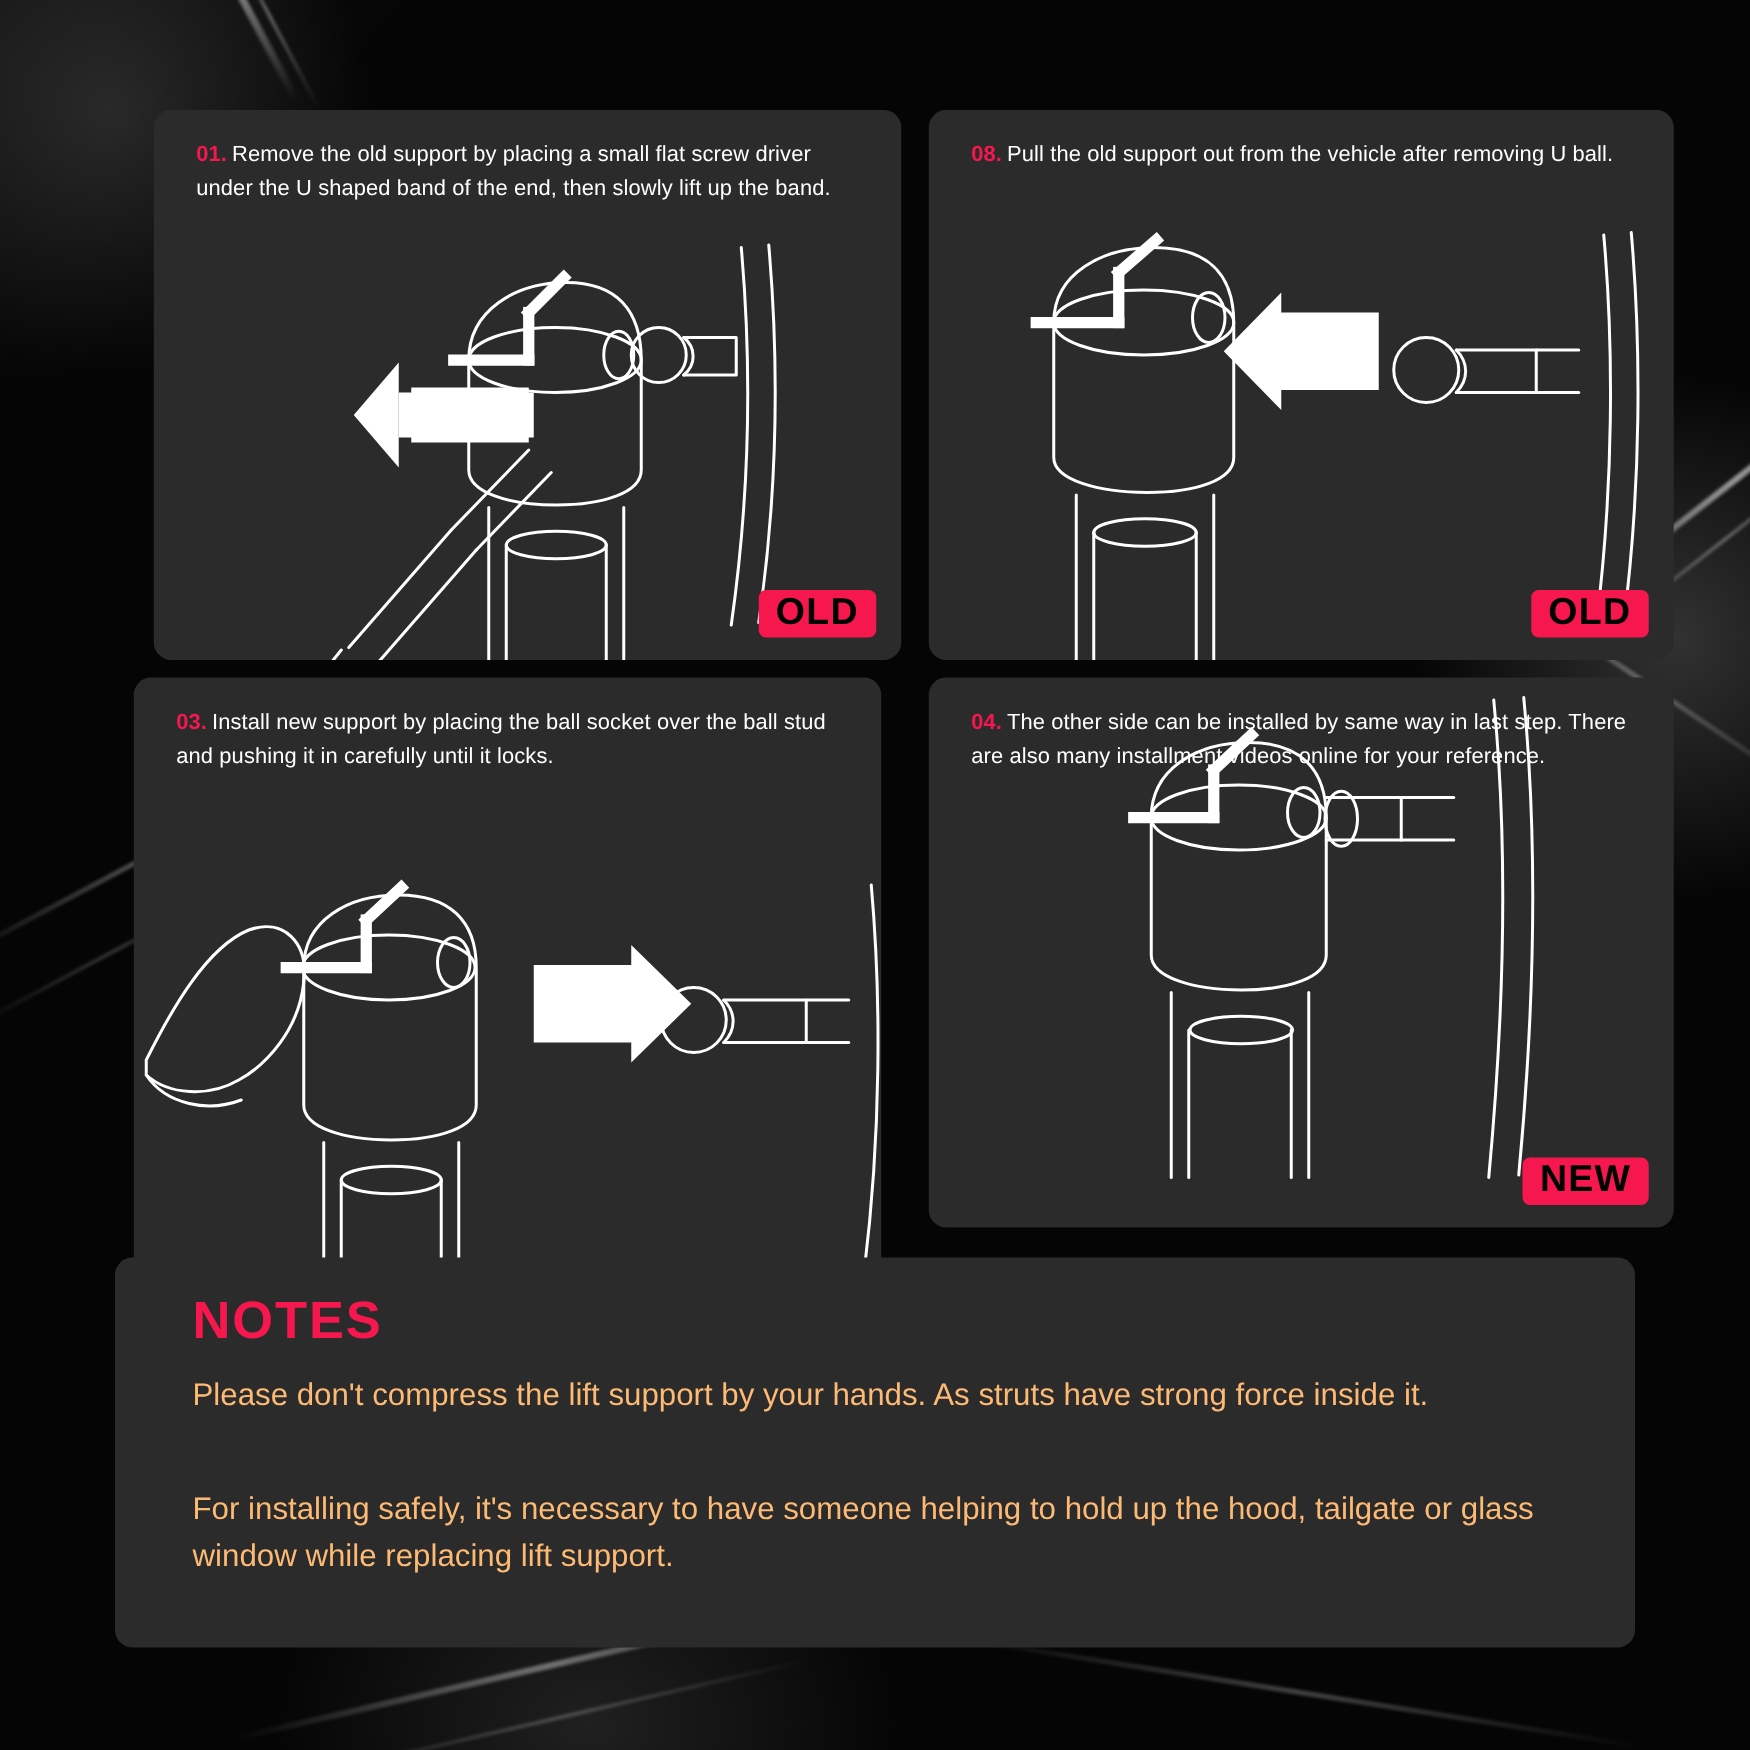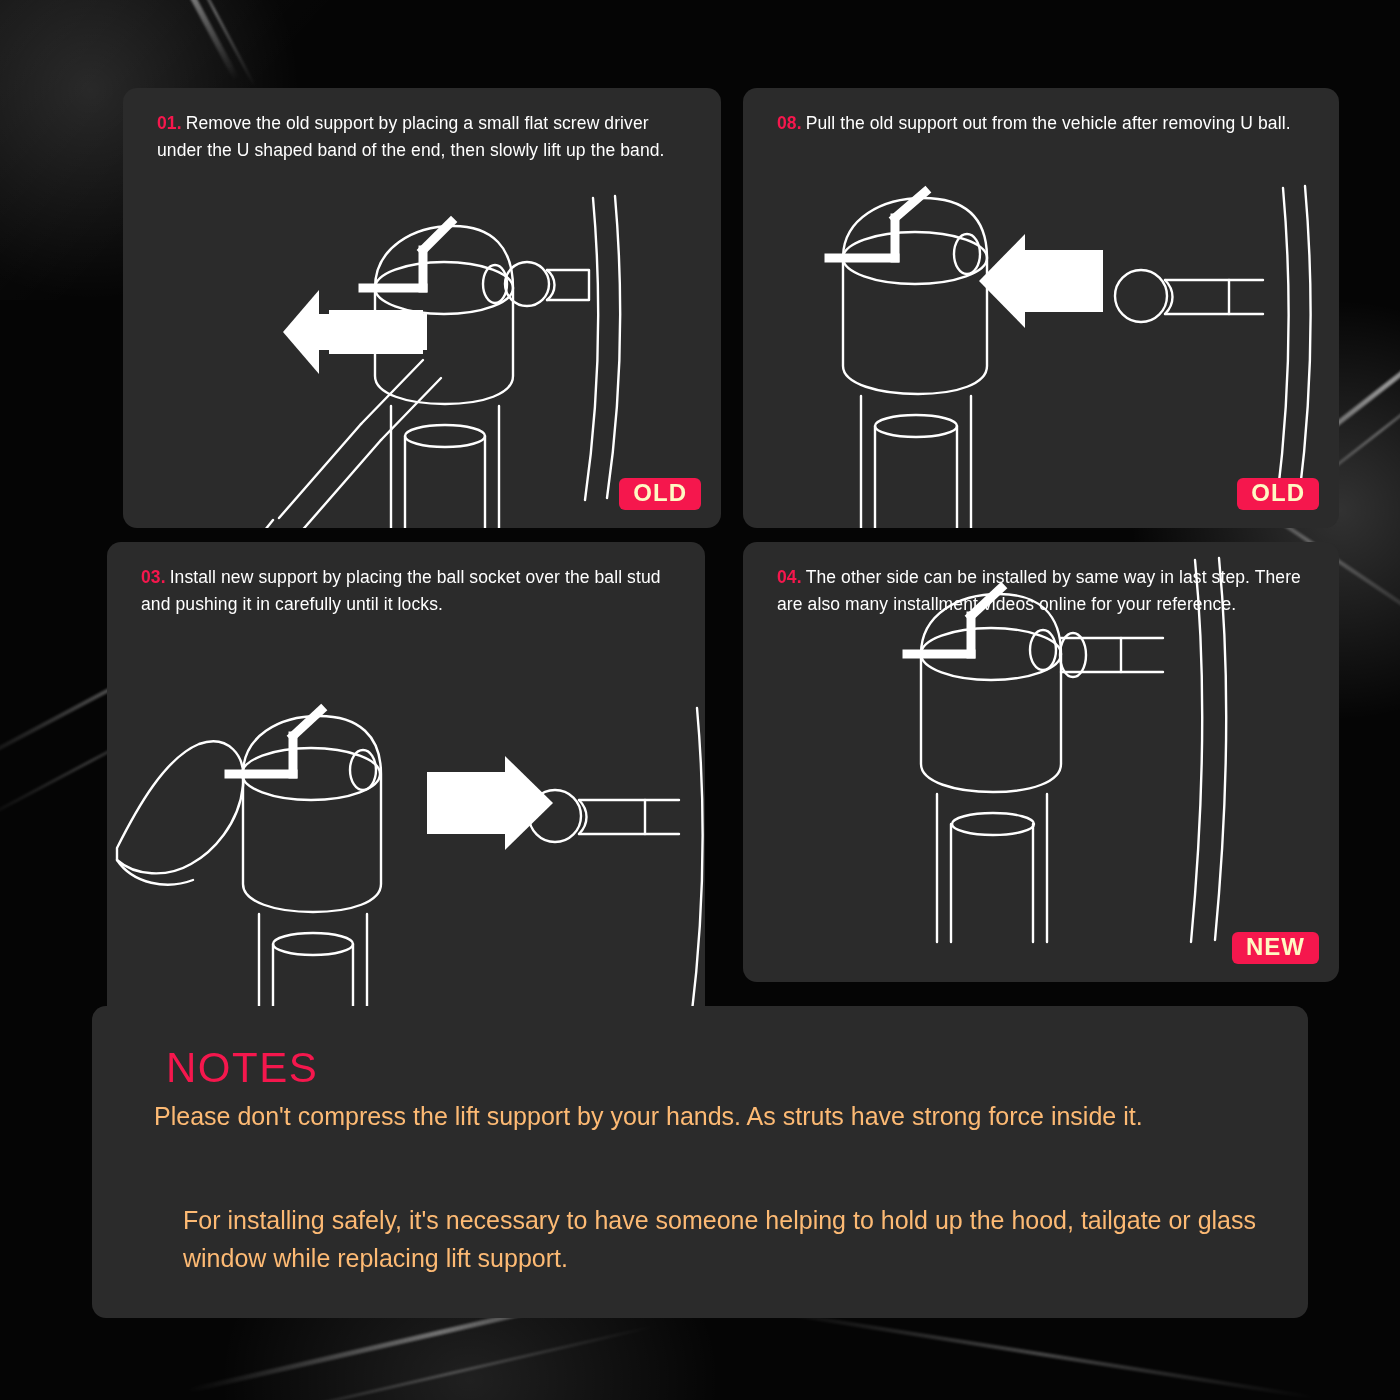--- a/index.html
+++ b/index.html
@@ -60,60 +60,60 @@
     font-weight: bold;
     margin-right: 4px;
   }
   .caption .txt { color:#fff; }
 
   .tag {
     position: absolute;
     right: 20px;
     bottom: 18px;
     background: #f5174d;
-    color: #fef9c3;
+    color: #000000;
     font-weight: bold;
-    font-size: 24px;
+    font-size: 30px;
     letter-spacing: 1px;
     padding: 3px 14px 5px 14px;
     border-radius: 6px;
     line-height: 1;
   }
   .art { position:absolute; left:0; top:0; width:100%; height:100%; pointer-events:none; }
 
   
   #notes {
     position: absolute;
     left: 92px;
     top: 1006px;
     width: 1216px;
     height: 312px;
     background: #2b2b2b;
     border-radius: 14px;
   }
   #notes h2 {
-    margin: 12px;
+    margin: 0;
     position: absolute;
     left: 62px;
     top: 26px;
     color: #f5174d;
     font-size: 42px;
     letter-spacing: 1.5px;
-    font-weight: normal;
+    font-weight: bold;
   }
   #notes .np {
     position: absolute;
     left: 62px;
     right: 50px;
     font-size: 25px;
     line-height: 1.5;
     color: #fdba74;
   }
   #notes .np1 { top: 92px; }
-  #notes .np2 { top: 196px; margin-left: 29px; }
+  #notes .np2 { top: 183px; }
 </style>
 </head>
 <body>
 
 <div id="stage">
 
   <div class="bg-layer">
     <div class="facet" style="left:0;top:0;width:520px;height:300px;transform:skewX(-18deg) translateX(-120px);"></div>
     <div class="streak" style="left:60px;top:-30px;width:240px;height:6px;transform:rotate(62deg);"></div>
     <div class="streak" style="left:130px;top:10px;width:170px;height:3px;transform:rotate(62deg);opacity:.6;"></div>

